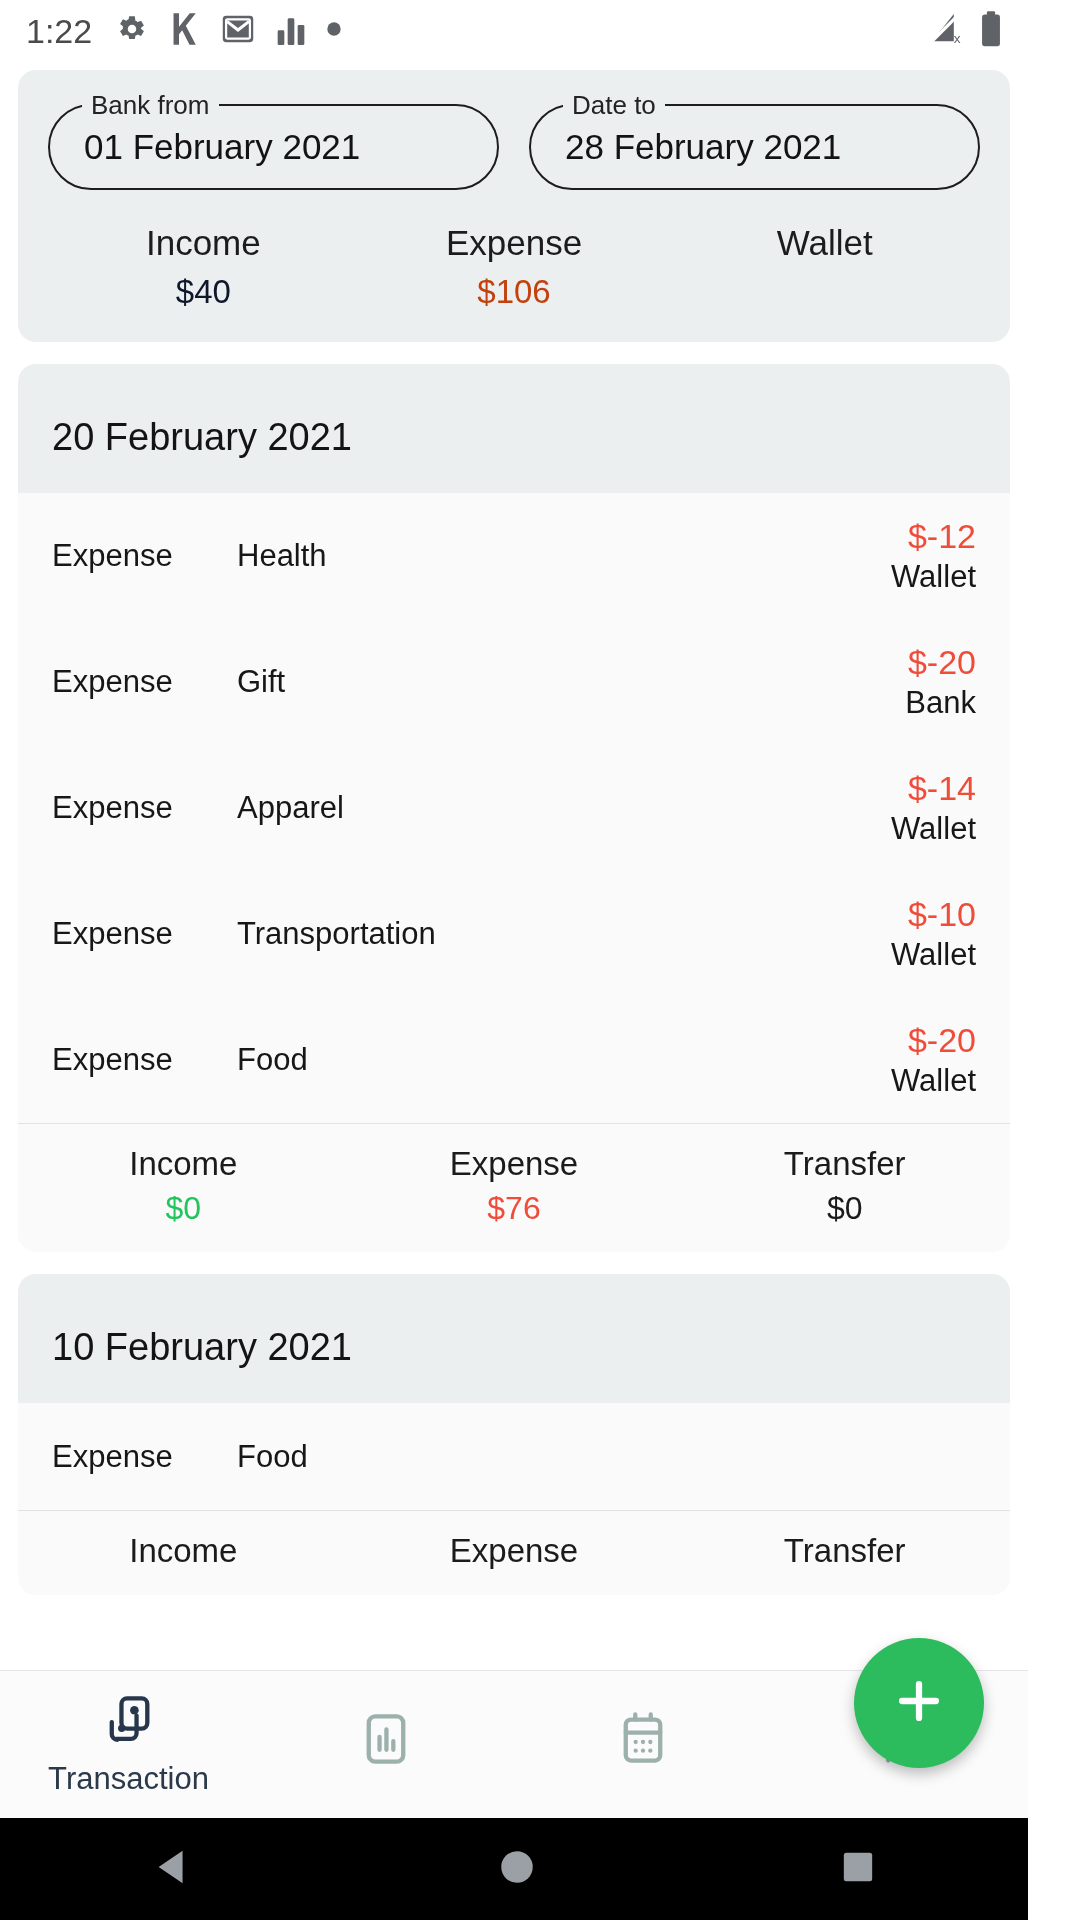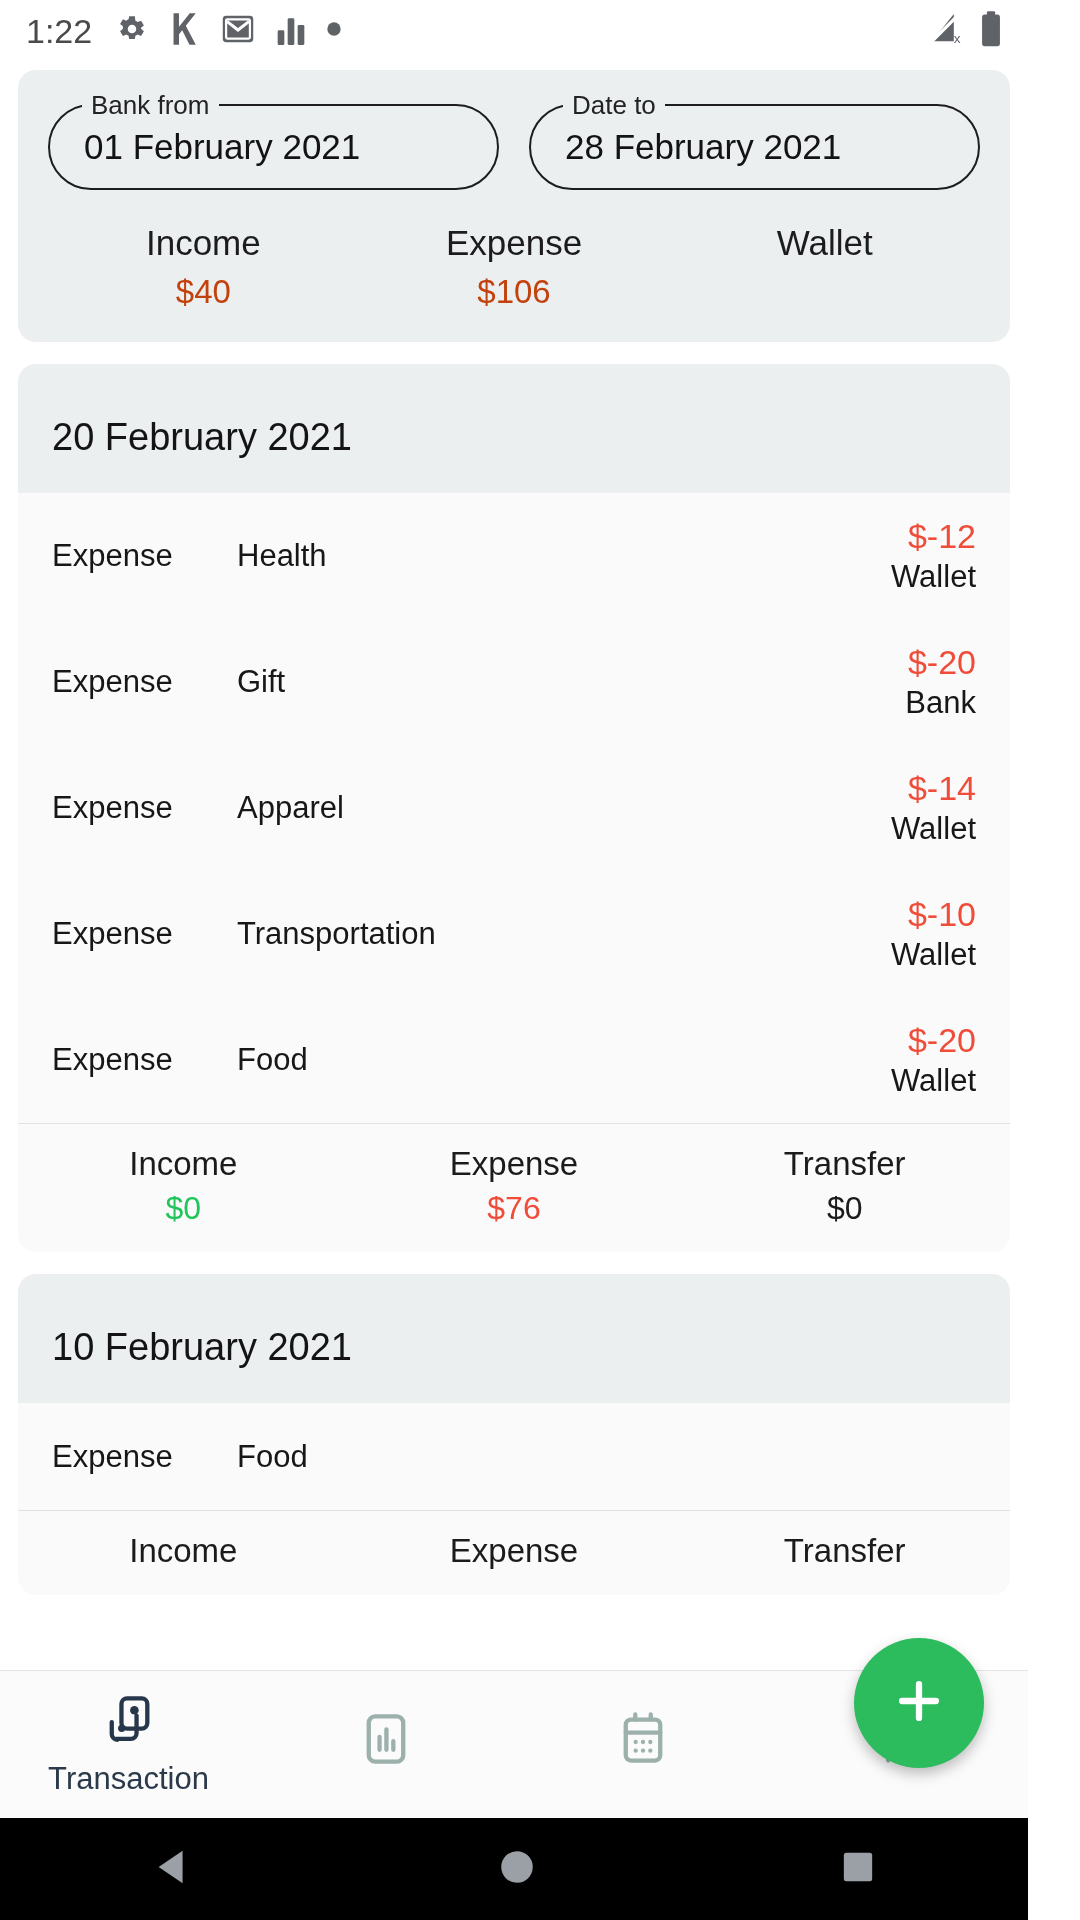--- a/index.html
+++ b/index.html
@@ -283,21 +283,21 @@
           <span class="fl-value">01 February 2021</span>
         </div>
         <div class="date-field">
           <span class="fl-label">Date to</span>
           <span class="fl-value">28 February 2021</span>
         </div>
       </div>
       <div class="totals-row">
         <div class="total-cell">
           <div class="t-label">Income</div>
-          <div class="t-value" style="color: #c2410c;">$40</div>
+          <div class="t-value" style="color: #0f172a;">$40</div>
         </div>
         <div class="total-cell">
           <div class="t-label">Expense</div>
           <div class="t-value" style="color: #c2410c;">$106</div>
         </div>
         <div class="total-cell">
           <div class="t-label">Wallet</div>
         </div>
       </div>
     </div>

